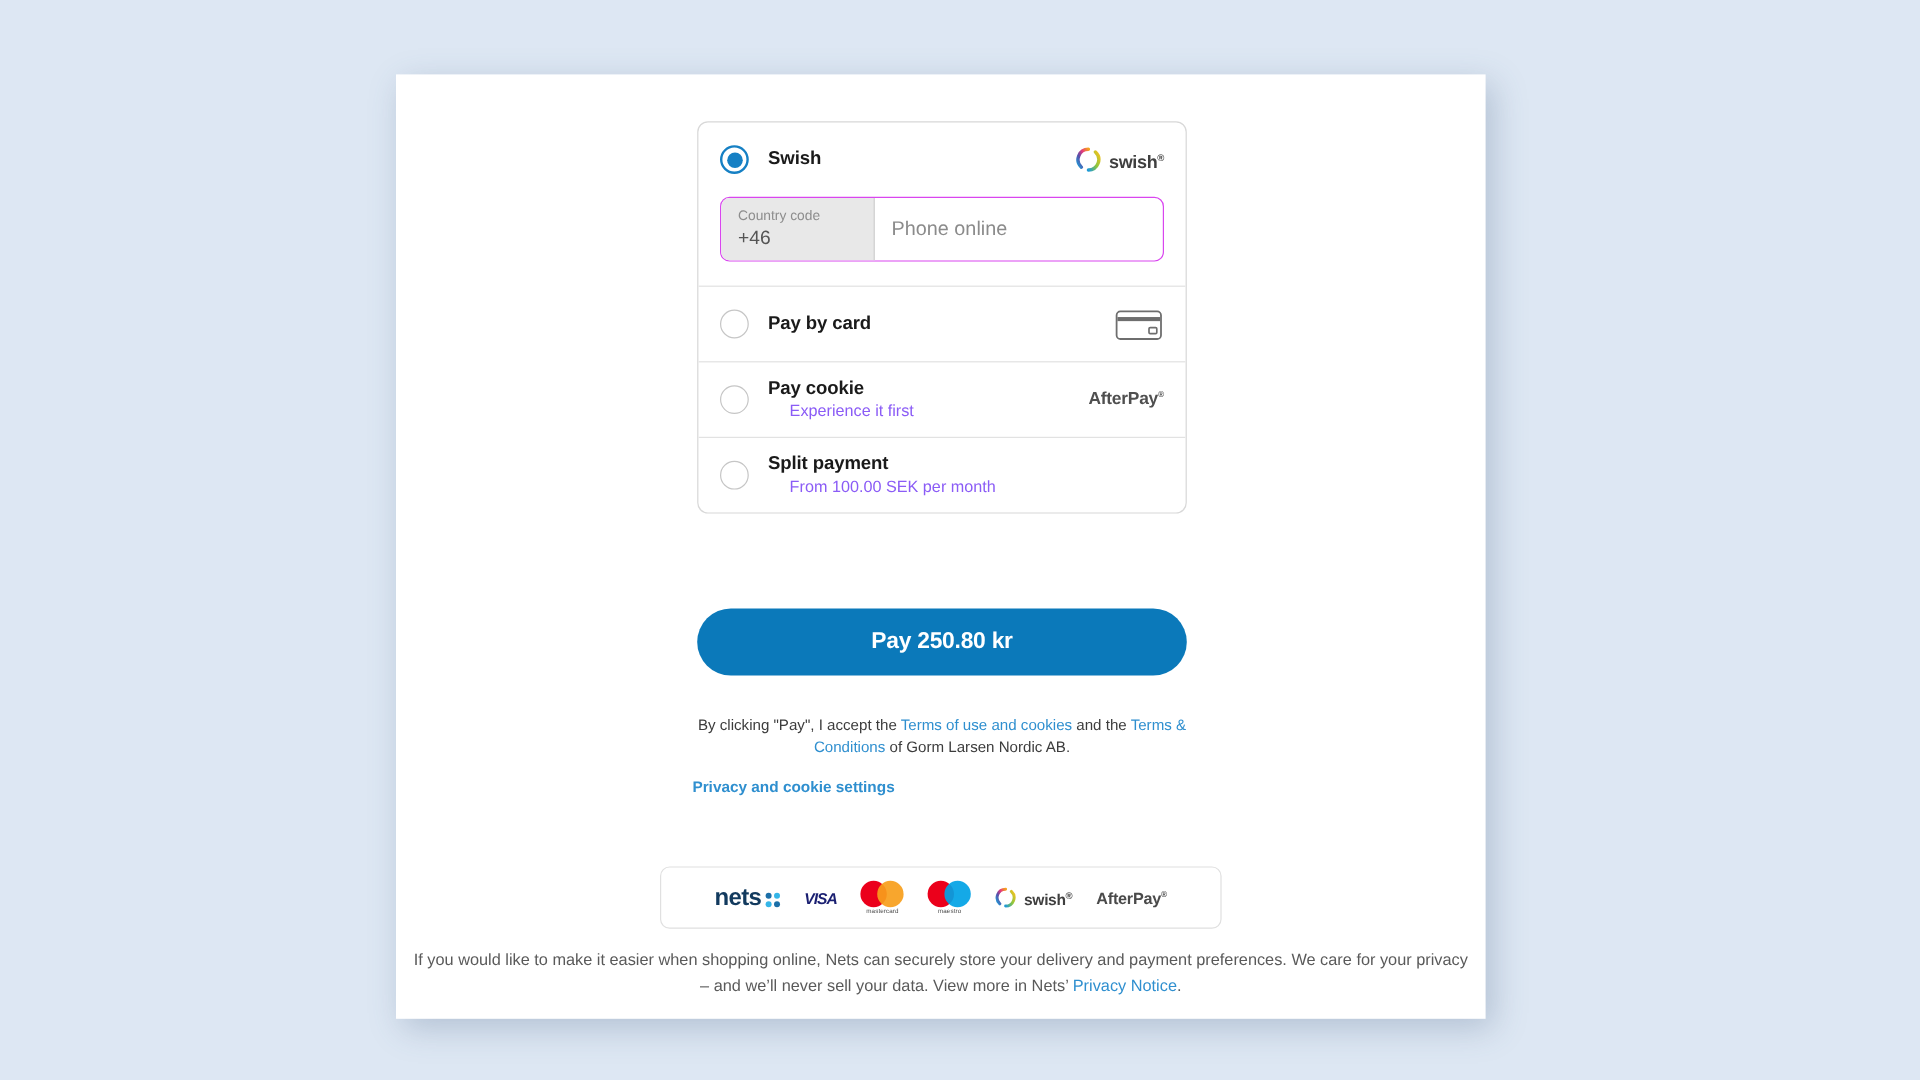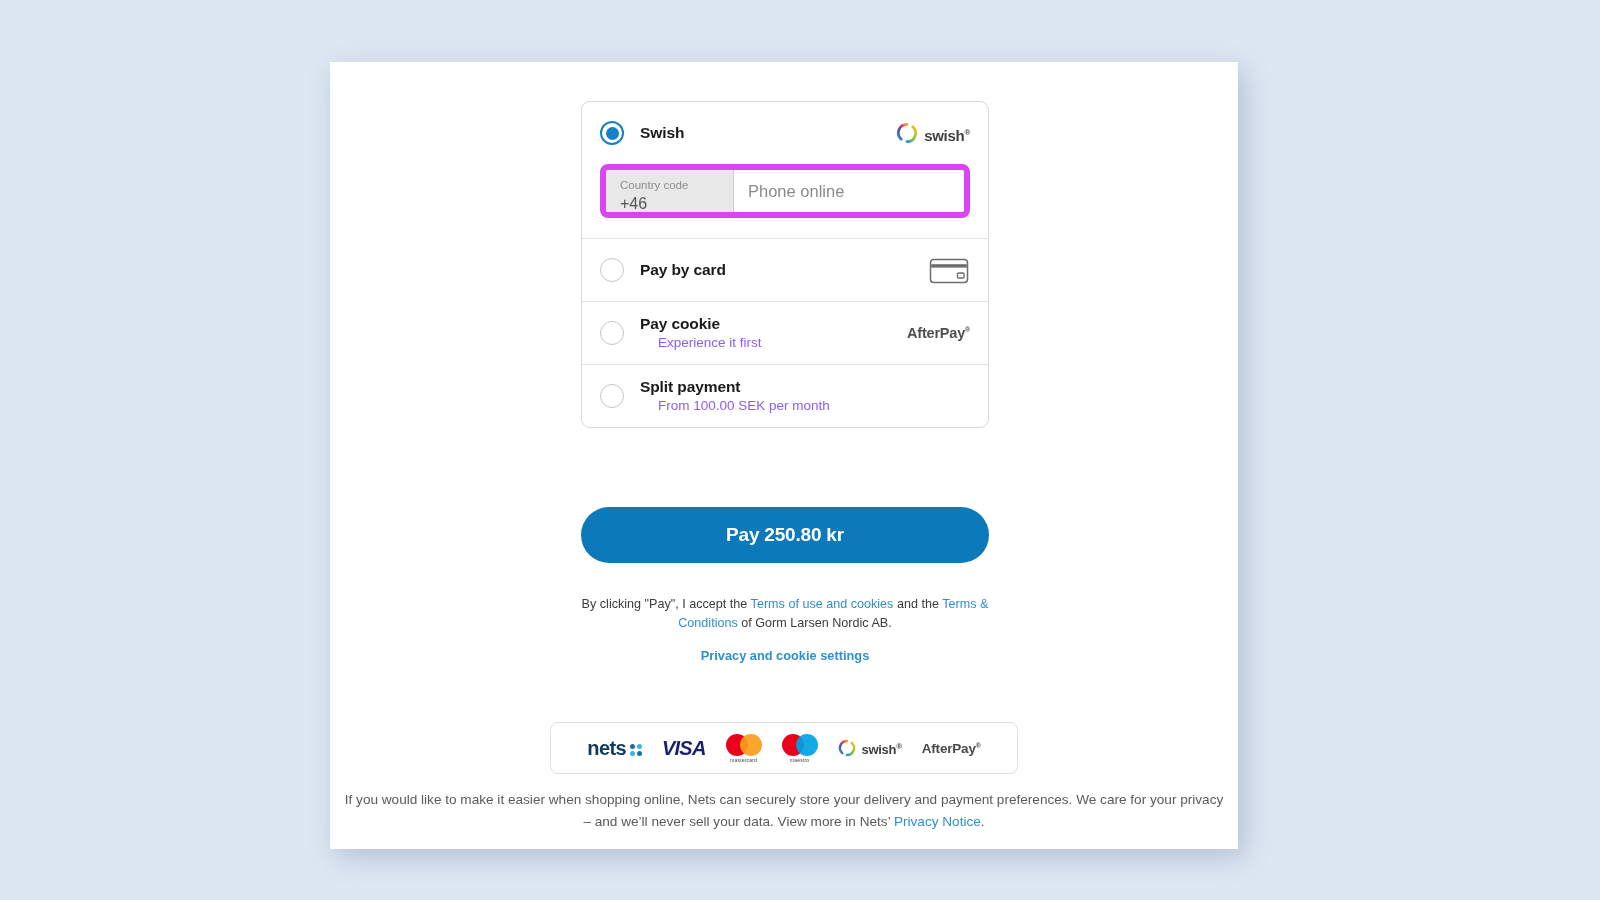--- a/index.html
+++ b/index.html
@@ -111,21 +111,21 @@
     color: #3f3f3f;
     letter-spacing: -0.3px;
   }
   .swish-word sup { font-size: 8px; vertical-align: super; }
 
   
   .phone-wrap {
     display: flex;
     margin: 0 0 20px 0;
     height: 54px;
-    border: 6px solid #d946ef;
+    border: 1px solid #d946ef;
     border-radius: 8px;
     overflow: hidden;
     background: #fff;
   }
   .cc-box {
     width: 128px;
     background: #e8e8e8;
     border-right: 1px solid #cfcfcf;
     padding: 7px 14px 0 14px;
   }
@@ -168,21 +168,20 @@
     line-height: 1.5;
     color: #3c3c3c;
   }
   a.link { color: #2f8fcf; text-decoration: none; }
 
   #privacy-settings {
     position: absolute;
     left: 247px;
     top: 586px;
     width: 416px;
-    text-align: center;
     font-size: 12.8px;
     font-weight: bold;
     color: #2f8fcf;
     text-decoration: none;
   }
 
   
   #badges {
     position: absolute;
     left: 220px;
@@ -202,21 +201,21 @@
     font-size: 20px;
     font-weight: bold;
     color: #123a5e;
     letter-spacing: -0.6px;
     line-height: 1;
   }
   .nets-dots { display: grid; grid-template-columns: 5px 5px; gap: 2px; padding-bottom: 2px; }
   .nets-dots i { width: 5px; height: 5px; border-radius: 50%; display: block; }
 
   .visa-word {
-    font-size: 20px;
+    font-size: 13px;
     font-weight: bold;
     font-style: italic;
     color: #1a1f71;
     letter-spacing: -0.8px;
   }
 
   .circles { position: relative; }
   .circles i { position: absolute; top: 0; width: 22px; height: 22px; border-radius: 50%; display: block; }
   .brandmark { display: flex; flex-direction: column; align-items: center; }
   .brand-cap { font-size: 5.2px; color: #4a4a4a; margin-top: 1px; letter-spacing: 0.1px; }

